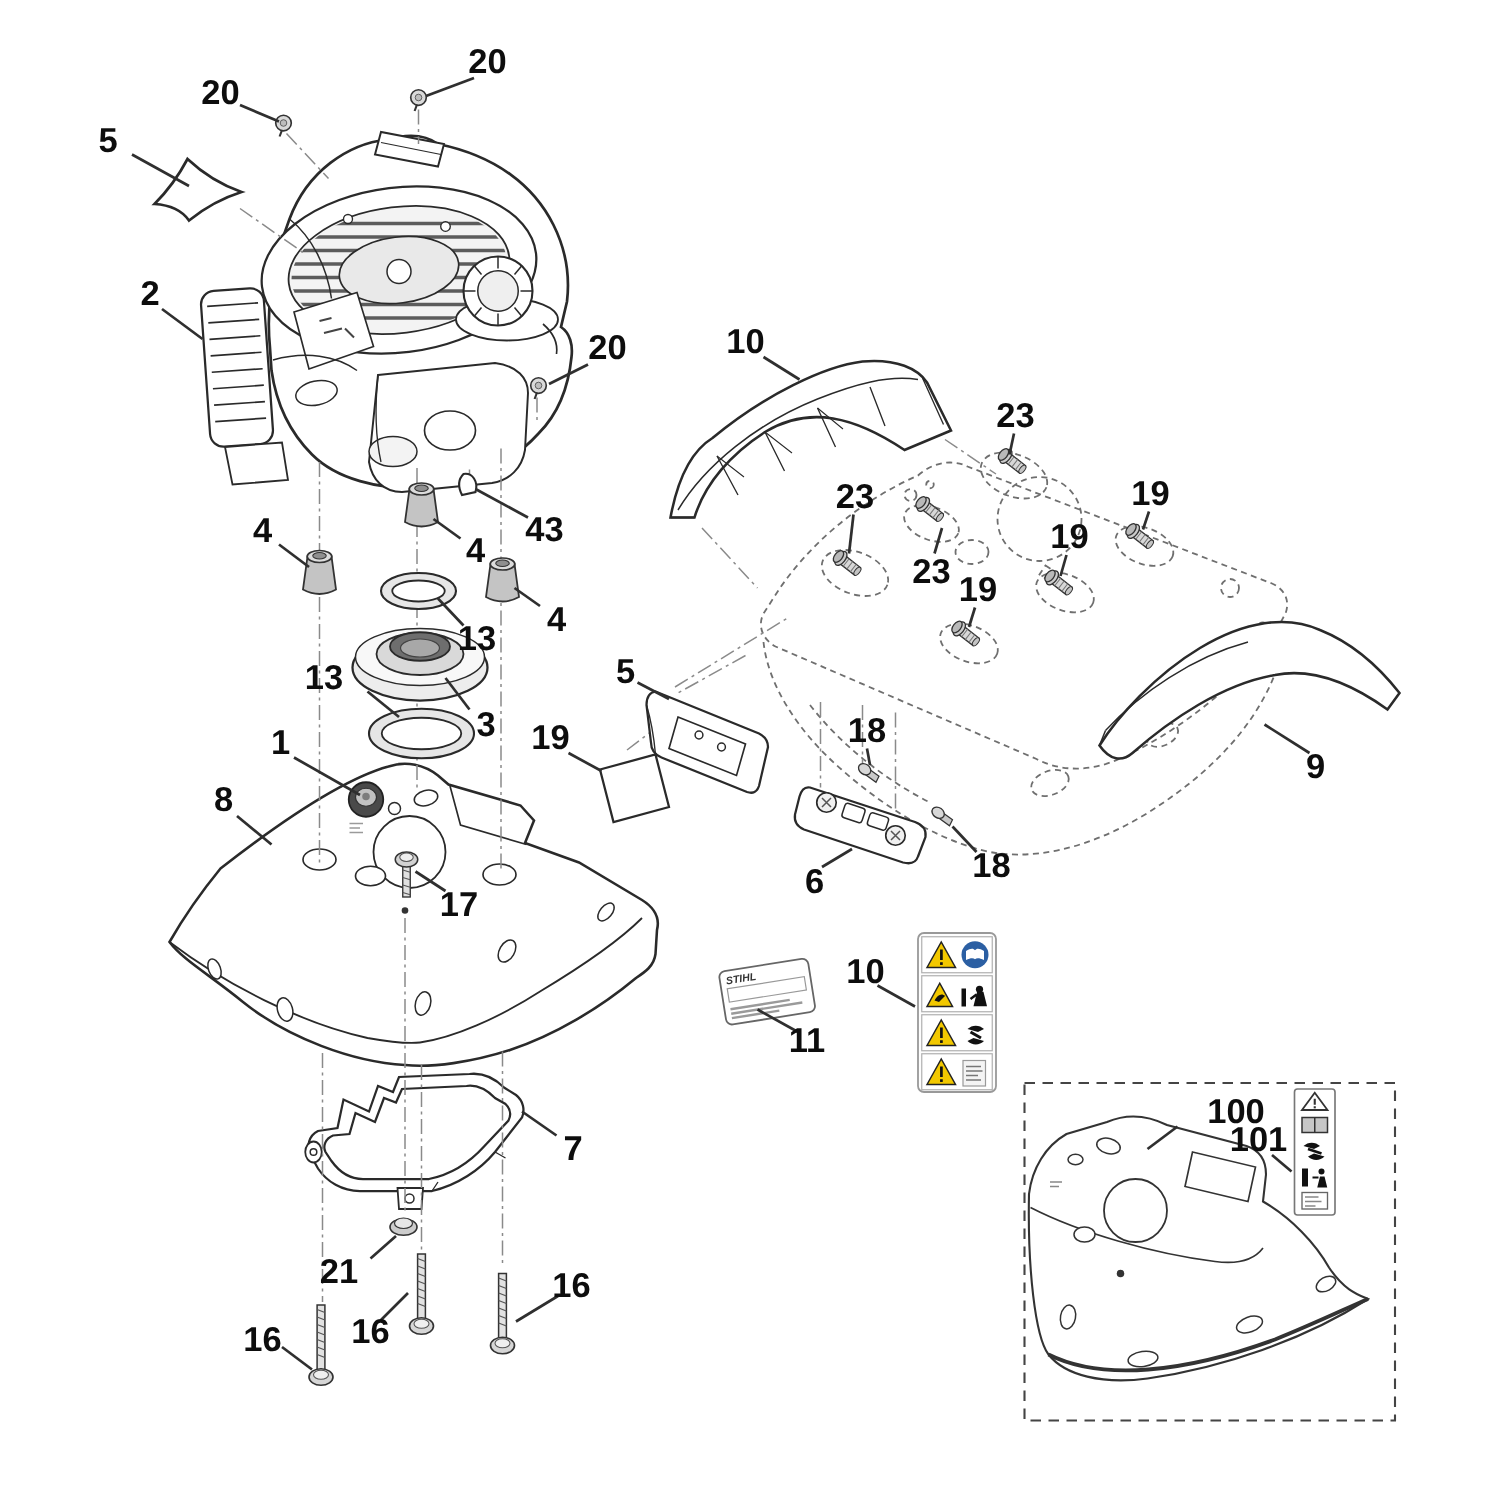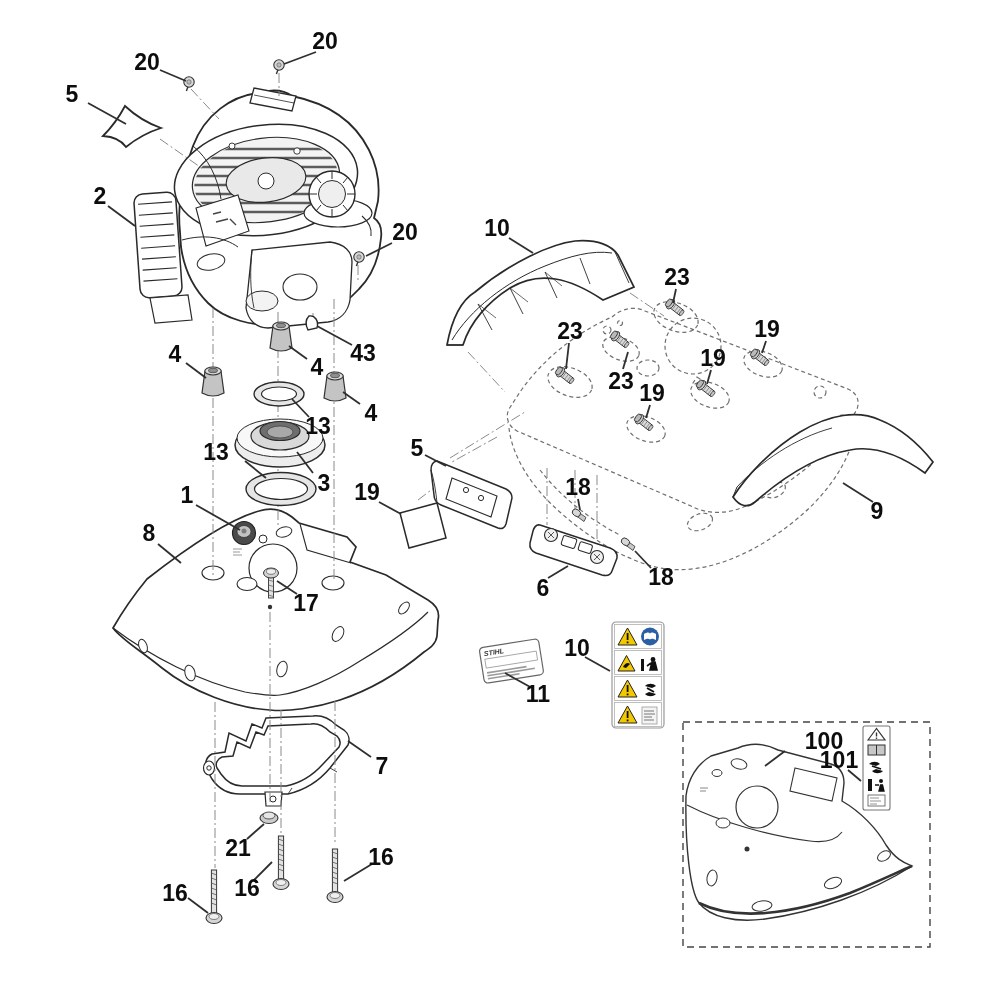--- a/index.html
+++ b/index.html
@@ -481,20 +481,20 @@
   <div class="co" style="left:767px;top:329px">19</div>
   <div class="co" style="left:713px;top:358px">19</div>
   <div class="co" style="left:652px;top:393px">19</div>
   <div class="co" style="left:877px;top:511px">9</div>
   <div class="co" style="left:578px;top:487px">18</div>
   <div class="co" style="left:661px;top:577px">18</div>
   <div class="co" style="left:543px;top:588px">6</div>
   <div class="co" style="left:577px;top:648px">10</div>
   <div class="co" style="left:538px;top:694px">11</div>
   <div class="co" style="left:382px;top:766px">7</div>
-  <div class="co" style="left:238px;top:848px">21</div>
+  <div class="co" style="left:226px;top:848px">21</div>
   <div class="co" style="left:175px;top:893px">16</div>
   <div class="co" style="left:247px;top:888px">16</div>
   <div class="co" style="left:381px;top:857px">16</div>
   <div class="co" style="left:824px;top:741px">100</div>
   <div class="co" style="left:839px;top:760px">101</div>
 </div>
 </div>
 
 </body></html>

